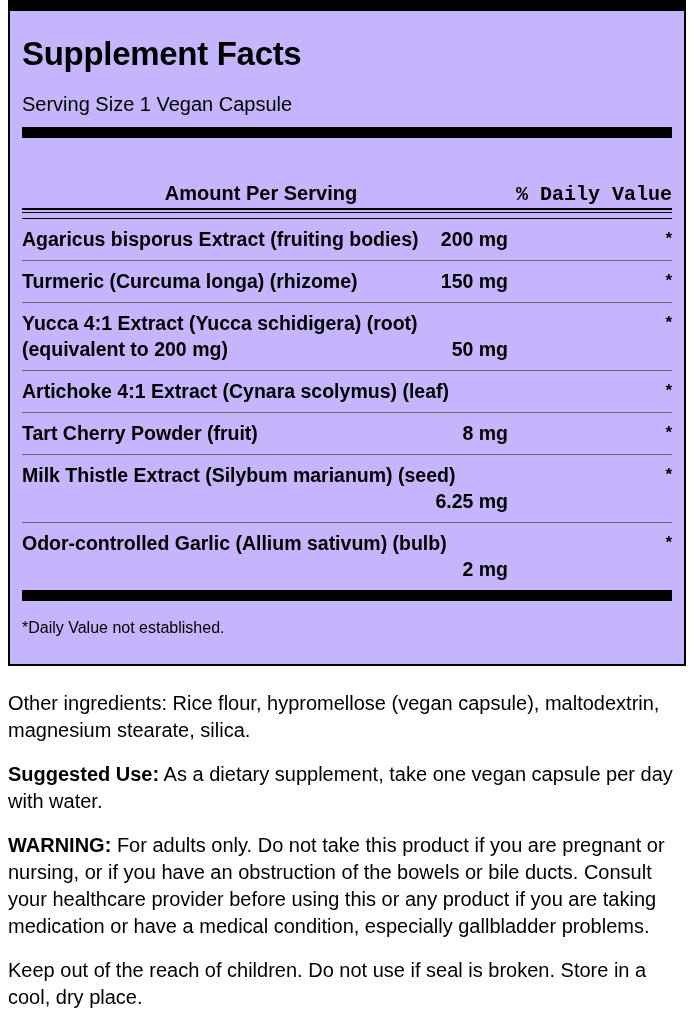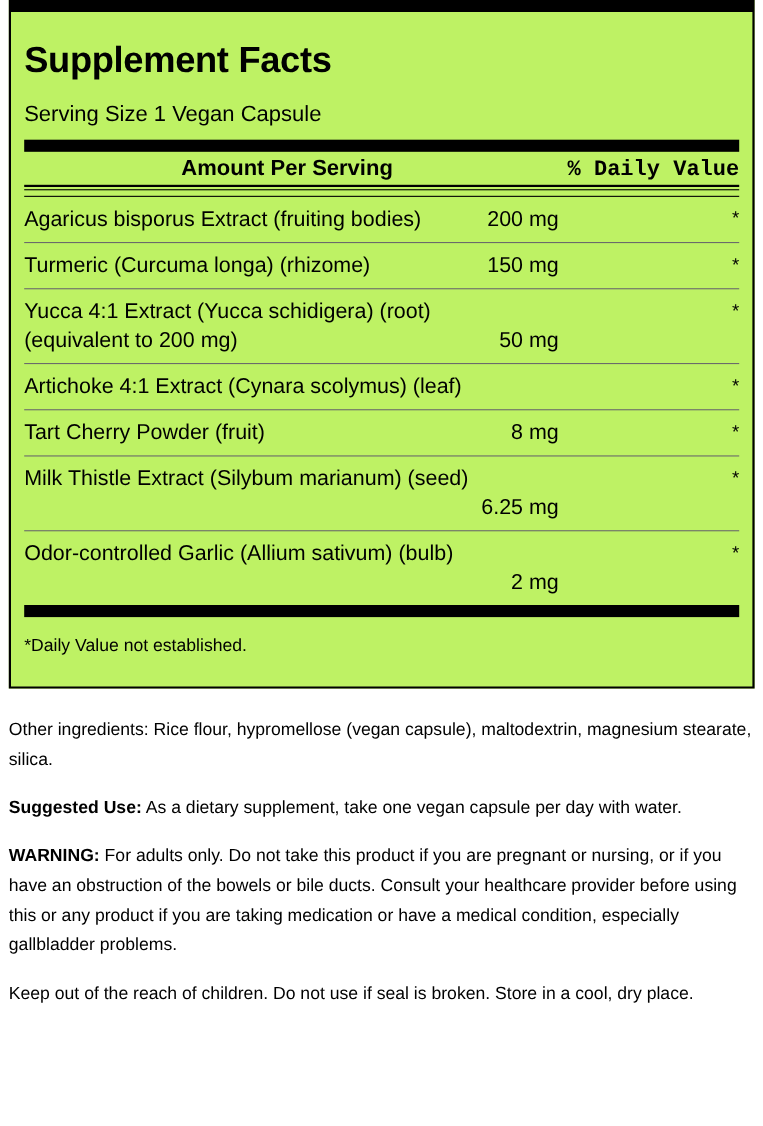--- a/index.html
+++ b/index.html
@@ -12,21 +12,21 @@
     font-family:"Liberation Sans", sans-serif;
     overflow:hidden;
   }
   
   .panel{
     box-sizing:border-box;
     width:678px;
     border:2.5px solid #000;
     border-top:11px solid #000;
     padding:0 12px;
-    background:#bef264;
+    background:#c4b5fd;
   }
   .sf-title{
     font-size:33px;
     font-weight:bold;
     letter-spacing:-0.3px;
     margin-top:24px;
     line-height:38px;
   }
   .serving{
     font-size:20px;
@@ -42,52 +42,54 @@
     display:flex;
     align-items:baseline;
     font-weight:bold;
     font-size:20px;
     padding:4px 0 2px;
     border-bottom:2.5px solid #000;
   }
   .th-amount{
     width:calc(100% - 172px);
     text-align:center;
+    margin-top:40px;
   }
   .th-dv{
     flex:1;
     text-align:right;
     white-space:nowrap;
     font-family:Liberation Mono, monospace;
   }
   .double-rule{
     height:5px;
     border-top:1.5px solid #000;
     border-bottom:1.5px solid #000;
     margin-top:2px;
   }
   .trow{
     position:relative;
     padding:7px 0 8px;
     border-bottom:1.5px solid #6b6b6b;
     font-size:19.5px;
     line-height:26px;
+    font-weight:bold;
   }
   .trow:last-child{border-bottom:none;}
   .tline{position:relative;min-height:26px;}
   .tamount{position:absolute;right:164px;top:0;white-space:nowrap;}
   .tdv{position:absolute;right:0;top:0;font-size:17px;}
   .footnote{
     font-size:16px;
     padding:15px 0 24px;
     line-height:24px;
   }
   
   .info p{
-    font-size:16px;
+    font-size:20px;
     line-height:27px;
     margin:17px 0 0;
   }
   .info p.first{margin-top:24px;}
   .lead{font-weight:bold;}
 </style>
 </head>
 <body>
 
 <div class="panel">

